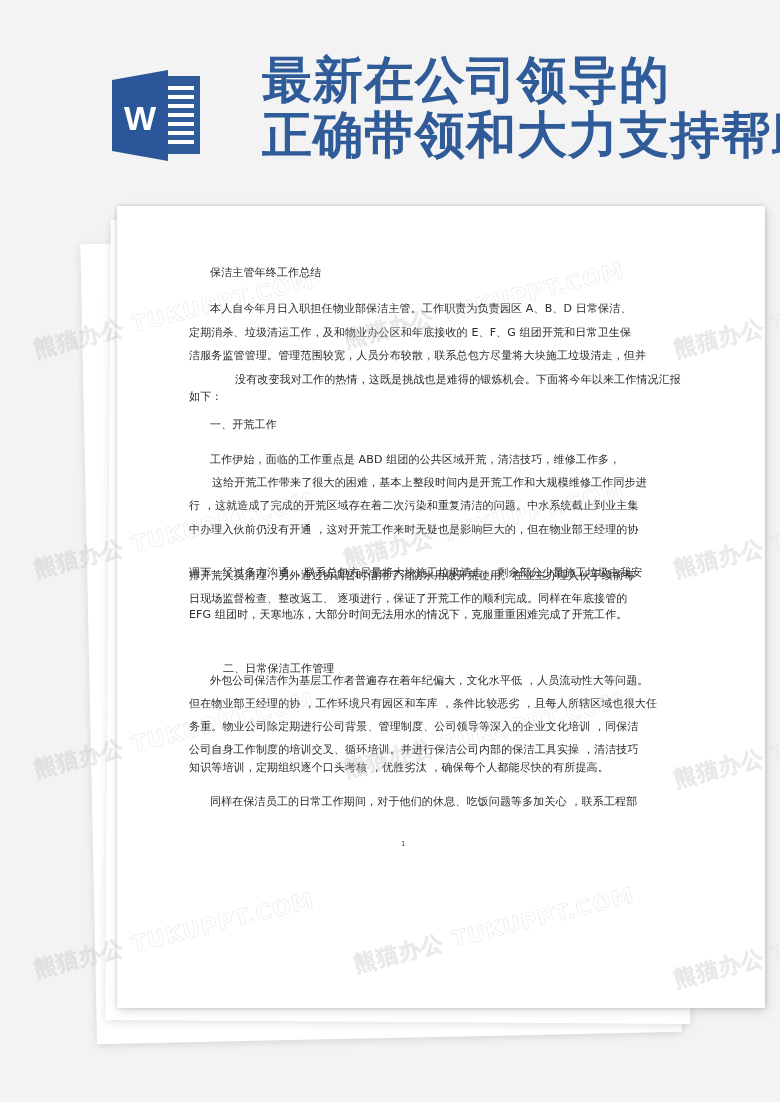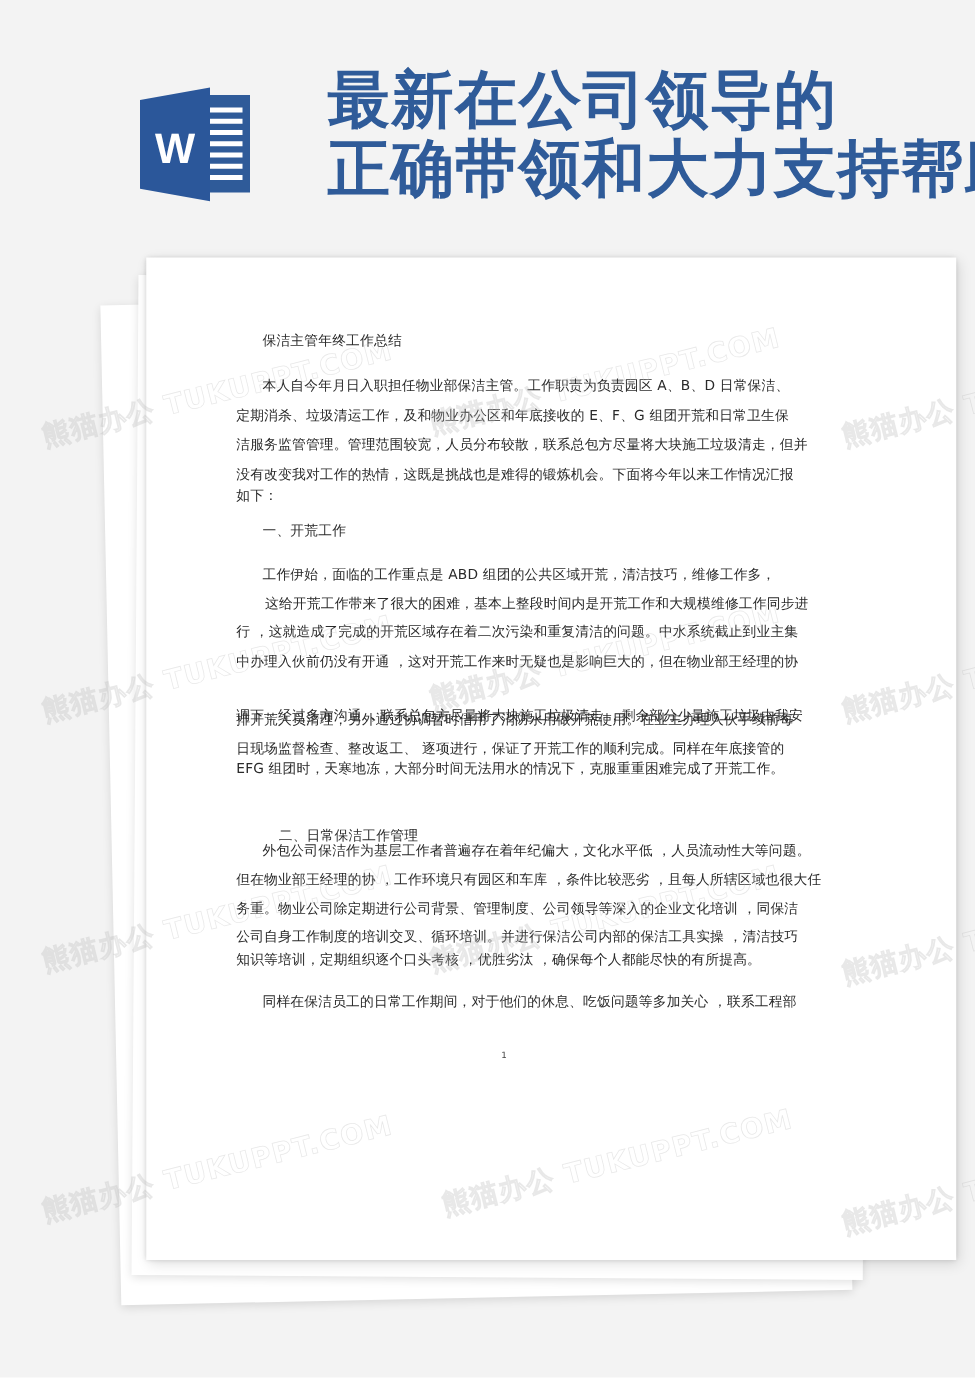--- a/index.html
+++ b/index.html
@@ -72,21 +72,21 @@
 
 <div class="paper-back one"></div>
 <div class="paper-back two"></div>
 
 <div class="page" id="doc-page">
   <div class="line indent" style="top:60px;">保洁主管年终工作总结</div>
   <div id="lines-container">
       <div class="line indent" style="top: 96px;">本人自今年月日入职担任物业部保洁主管。工作职责为负责园区 A、B、D 日常保洁、</div>
       <div class="line" style="top: 120px;">定期消杀、垃圾清运工作，及和物业办公区和年底接收的 E、F、G 组团开荒和日常卫生保</div>
       <div class="line" style="top: 143px;">洁服务监管管理。管理范围较宽，人员分布较散，联系总包方尽量将大块施工垃圾清走，但并</div>
-      <div class="line" style="top: 167px;">没有改变我对工作的热情，这既是挑战也是难得的锻炼机会。下面将今年以来工作情况汇报</div>
+      <div class="line" style="top: 167px; margin-left: 46px;">没有改变我对工作的热情，这既是挑战也是难得的锻炼机会。下面将今年以来工作情况汇报</div>
       <div class="line" style="top: 184px;">如下：</div>
       <div class="line indent" style="top: 212px;">一、开荒工作</div>
       <div class="line indent" style="top: 247px;">工作伊始，面临的工作重点是 ABD 组团的公共区域开荒，清洁技巧，维修工作多，</div>
       <div class="line" style="top: 270px; margin-left: 23px;">这给开荒工作带来了很大的困难，基本上整段时间内是开荒工作和大规模维修工作同步进</div>
       <div class="line" style="top: 293px;">行 ，这就造成了完成的开荒区域存在着二次污染和重复清洁的问题。中水系统截止到业主集</div>
       <div class="line" style="top: 317px;">中办理入伙前仍没有开通 ，这对开荒工作来时无疑也是影响巨大的，但在物业部王经理的协</div>
       <div class="line" style="top: 360px;">调下，经过多方沟通 ，联系总包方尽量将大块施工垃圾清走 ，剩余部分少量施工垃圾由我安</div>
       <div class="line" style="top: 363px;">排开荒人员清理，另外通过协调暂时借用了消防水用做开荒使用。在业主办理入伙手续前每</div>
       <div class="line" style="top: 386px;">日现场监督检查、整改返工、 逐项进行，保证了开荒工作的顺利完成。同样在年底接管的</div>
       <div class="line" style="top: 402px;">EFG 组团时，天寒地冻，大部分时间无法用水的情况下，克服重重困难完成了开荒工作。</div>

